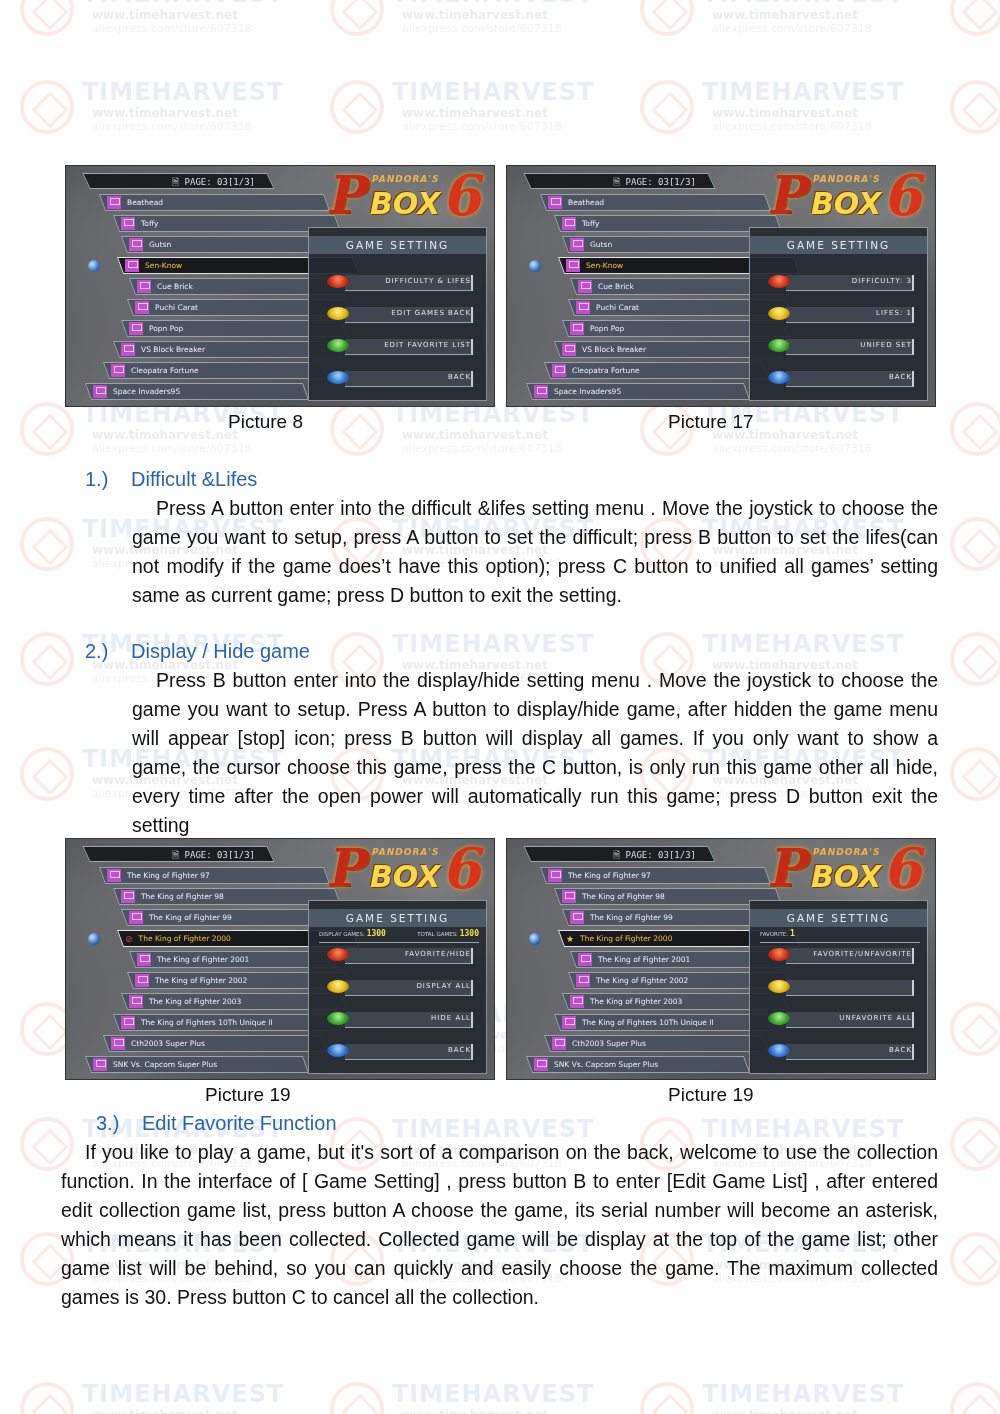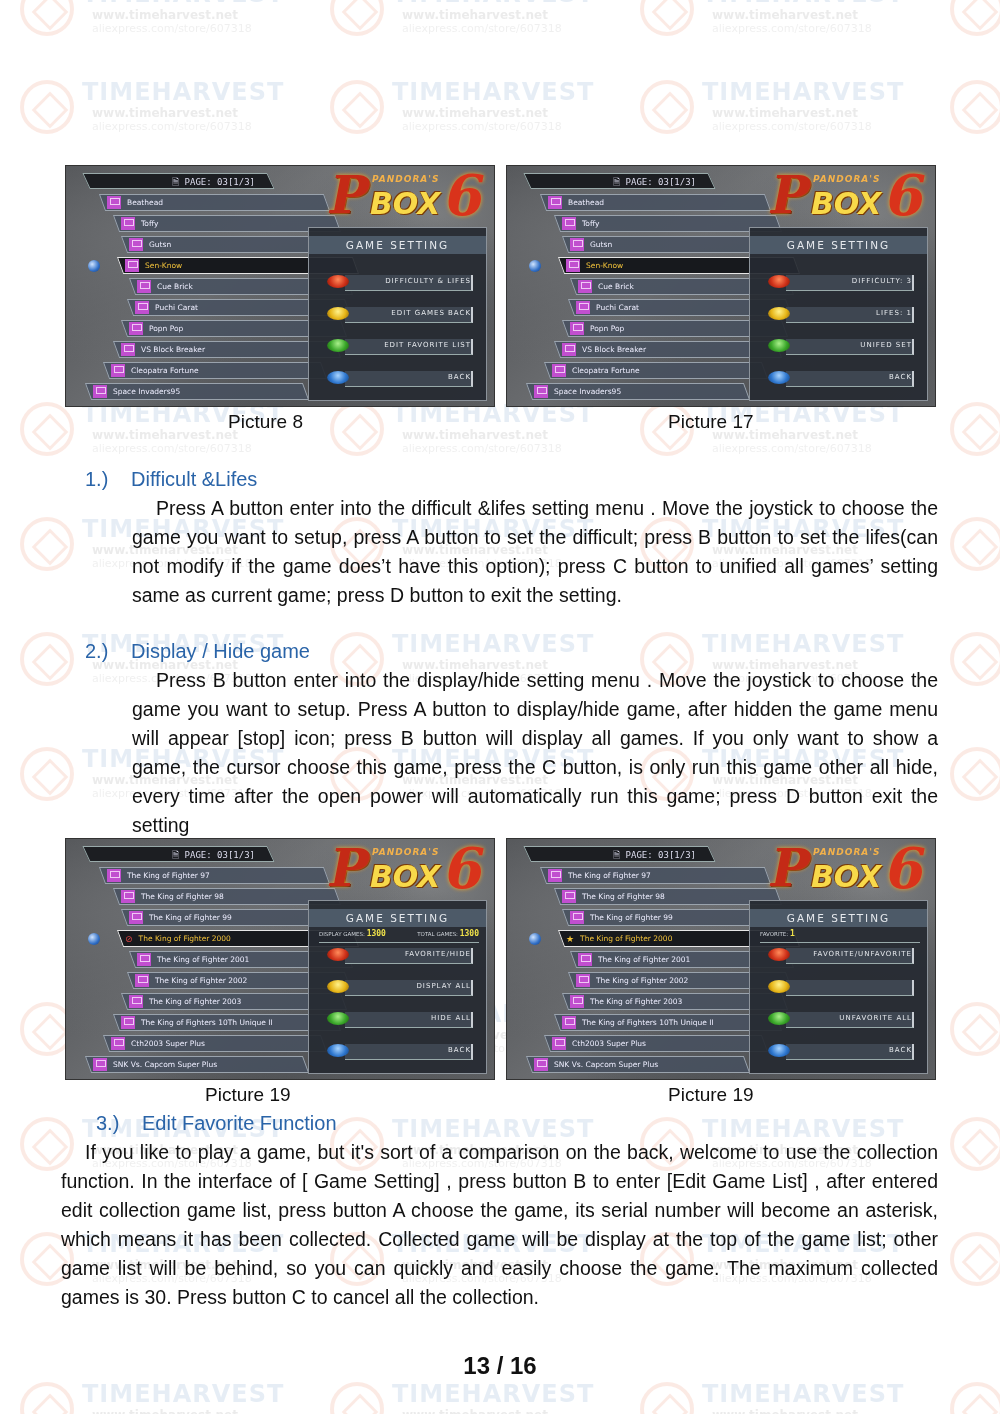--- a/index.html
+++ b/index.html
@@ -677,14 +677,13 @@
     </div>
 
   <div class="caption" style="left:205px; top:1084px;">Picture 19</div>
   <div class="caption" style="left:668px; top:1084px;">Picture 19</div>
 
   <div class="sub-heading" style="left:96px; top:1112px;">
     <span class="num">3.)</span><span>Edit Favorite Function</span>
   </div>
   <p class="para" style="left:61px; top:1138px; width:877px; text-indent:24px;">If you like to play a game, but it's sort of a comparison on the back, welcome to use the collection function. In the interface of [ Game Setting] , press button B to enter [Edit Game List] , after entered edit collection game list, press button A choose the game, its serial number will become an asterisk, which means it has been collected. Collected game will be display at the top of the game list; other game list will be behind, so you can quickly and easily choose the game. The maximum collected games is 30. Press button C to cancel all the collection.</p>
 
-  <div class="page-num">13 / 16</div>
 </div>
 
 </body></html>

